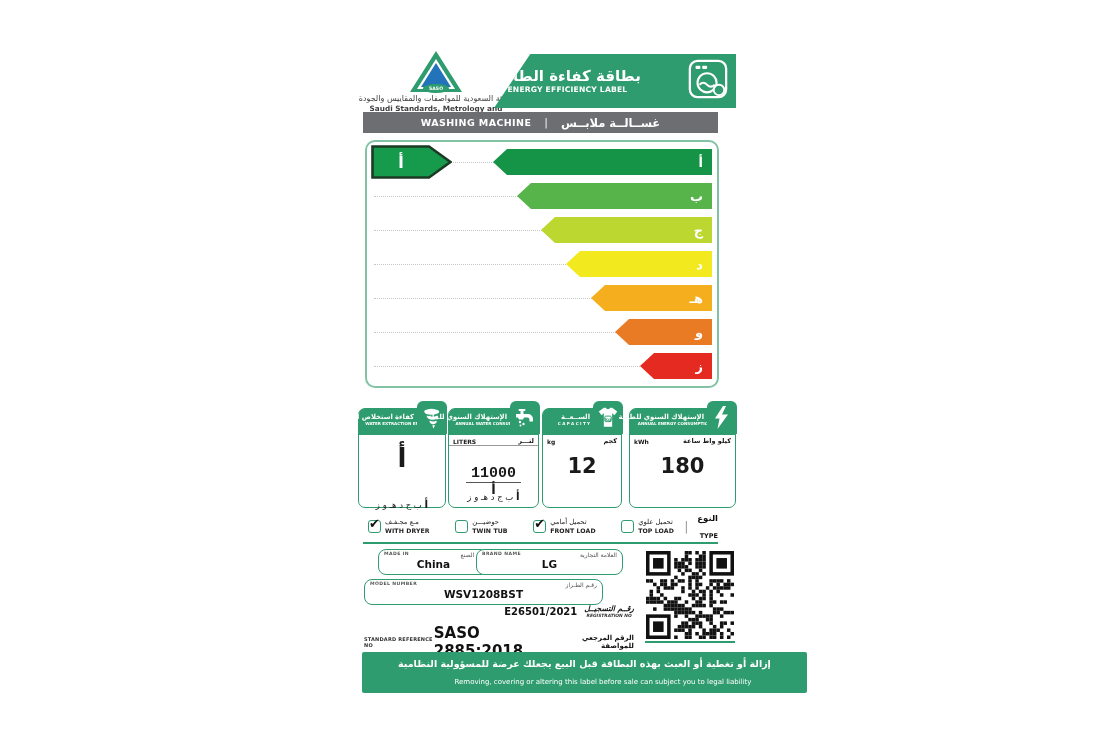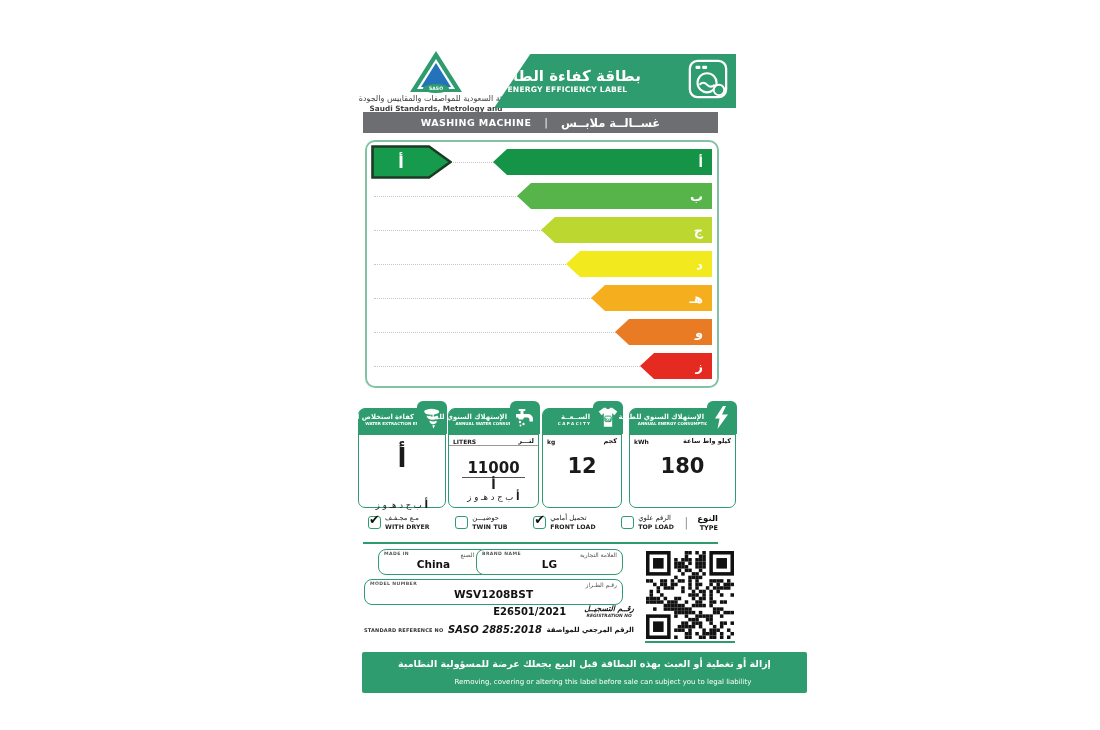--- a/index.html
+++ b/index.html
@@ -64,47 +64,47 @@
   .type-row{position:absolute;left:12px;top:466px;width:350px;display:flex;align-items:center;justify-content:space-between;}
   .type-opt{display:flex;align-items:center;gap:4px;}
   .cb{position:relative;width:13px;height:13px;border:1.6px solid var(--green);border-radius:3px;box-sizing:border-box;background:#fff;flex:0 0 auto;}
   .tick{position:absolute;left:0px;top:-5px;font-style:normal;font-weight:bold;font-size:13px;color:#111;}
   .opt-labels{display:flex;flex-direction:column;line-height:1;}
   .opt-ar{font-size:6.8px;direction:rtl;text-align:left;color:#222;}
   .opt-en{font-size:6.2px;font-weight:bold;color:#222;margin-top:1.5px;letter-spacing:.1px;}
   .type-divider{color:#555;font-size:13px;font-weight:300;}
   .type-label{text-align:right;line-height:1;}
   .type-label-ar{font-size:8.5px;font-weight:bold;direction:rtl;color:#111;}
-  .type-label-en{font-size:6.5px;font-weight:bold;color:#111;margin-top:2px;}
+  .type-label-en{font-size:6.5px;font-weight:bold;color:#111;margin-top:10px;}
   .rule{position:absolute;left:7px;top:494px;width:355px;height:2px;background:var(--green);}
 
   
   .fbox{position:absolute;border:1.3px solid var(--green);border-radius:8px;height:26px;box-sizing:border-box;
         padding:2px 5px 0 5px;background:#fff;}
   .f-made{left:22px;top:501px;width:111px;}
   .f-brand{left:120px;top:501px;width:147px;}
-  .f-model{left:8px;top:531px;width:259px;}
+  .f-model{left:8px;top:531px;width:239px;}
   .f-labels{display:flex;justify-content:space-between;align-items:flex-start;line-height:1;}
   .f-label-en{font-size:4.6px;font-weight:bold;color:#555;letter-spacing:.4px;}
   .f-label-ar{font-size:6px;color:#555;direction:rtl;}
   .f-value{text-align:center;font-size:10.5px;font-weight:bold;color:#111;margin-top:0px;}
 
   
   .qr{position:absolute;left:290px;top:503px;width:88px;height:88px;}
   .qr-rule{position:absolute;left:289px;top:593px;width:90px;height:2px;background:var(--green);}
 
   
-  .reg-row{position:absolute;left:8px;top:557px;width:270px;display:flex;justify-content:flex-end;align-items:center;gap:18px;}
+  .reg-row{position:absolute;left:8px;top:557px;width:270px;display:flex;justify-content:flex-end;align-items:center;gap:7px;}
   .reg-value{font-size:10px;font-weight:bold;color:#111;}
   .reg-labels{text-align:center;line-height:1;font-style:italic;}
   .reg-ar{font-size:7.5px;font-weight:bold;direction:rtl;color:#111;}
   .reg-en{font-size:4.4px;font-weight:bold;color:#333;margin-top:1.5px;}
   .std-row{position:absolute;left:8px;top:576px;width:270px;display:flex;justify-content:space-between;align-items:center;}
   .std-en{font-size:5px;font-weight:bold;color:#333;letter-spacing:.2px;}
-  .std-value{font-size:10px;font-weight:bold;color:#111;font-style:italic;}
+  .std-value{font-size:15px;font-weight:bold;color:#111;}
   .std-ar{font-size:7px;font-weight:bold;direction:rtl;color:#111;}
 
   
   .footer{position:absolute;left:6px;top:604px;width:445px;height:41px;background:var(--green);color:#fff;
           border-radius:2px;display:flex;flex-direction:column;align-items:center;justify-content:center;gap:9px;text-align:center;}
   .footer-ar{font-size:9.5px;font-weight:bold;direction:rtl;line-height:11px;}
   .footer-en{font-size:7px;line-height:9px;padding-left:37px;}
 
   :root{--green:#2e9c6e;}
 </style>
@@ -237,21 +237,21 @@
             <circle cx="9.5" cy="16" r="1.2" fill="#fff"></circle>
             <circle cx="6.5" cy="17.6" r="1" fill="#fff"></circle>
           </svg>
         </div>
       </div>
       <div class="m-body">
         <div class="m-units">
           <span class="m-unit-en">LITERS</span>
           <span class="m-unit-ar">لتـــر</span>
         </div>
-        <div style="margin-top:12px;">
+        <div style="margin-top:18px;font-family:Liberation Mono, monospace;">
           <span class="m-value">11000</span>
         </div>
         <div class="m-grade-mid">أ</div>
         <div class="m-scale">
           <span class="sel">أ</span>
           <span>ب ج د هـ و ز</span>
         </div>
       </div>
     </div>
 
@@ -318,21 +318,21 @@
               <i class="tick">✔</i>
             </span>
             <span class="opt-labels">
               <span class="opt-ar">تحميل أمامي</span>
               <span class="opt-en">FRONT LOAD</span>
             </span>
           </div>
           <div class="type-opt">
             <span class="cb"></span>
             <span class="opt-labels">
-              <span class="opt-ar">الرقم علوي</span>
+              <span class="opt-ar">تحميل علوي</span>
               <span class="opt-en">TOP LOAD</span>
             </span>
           </div>
         </div>
       <span class="type-divider">|</span>
       <div class="type-label" style="margin-left:9px;">
         <div class="type-label-ar">النوع</div>
         <div class="type-label-en">TYPE</div>
       </div>
     </div>

